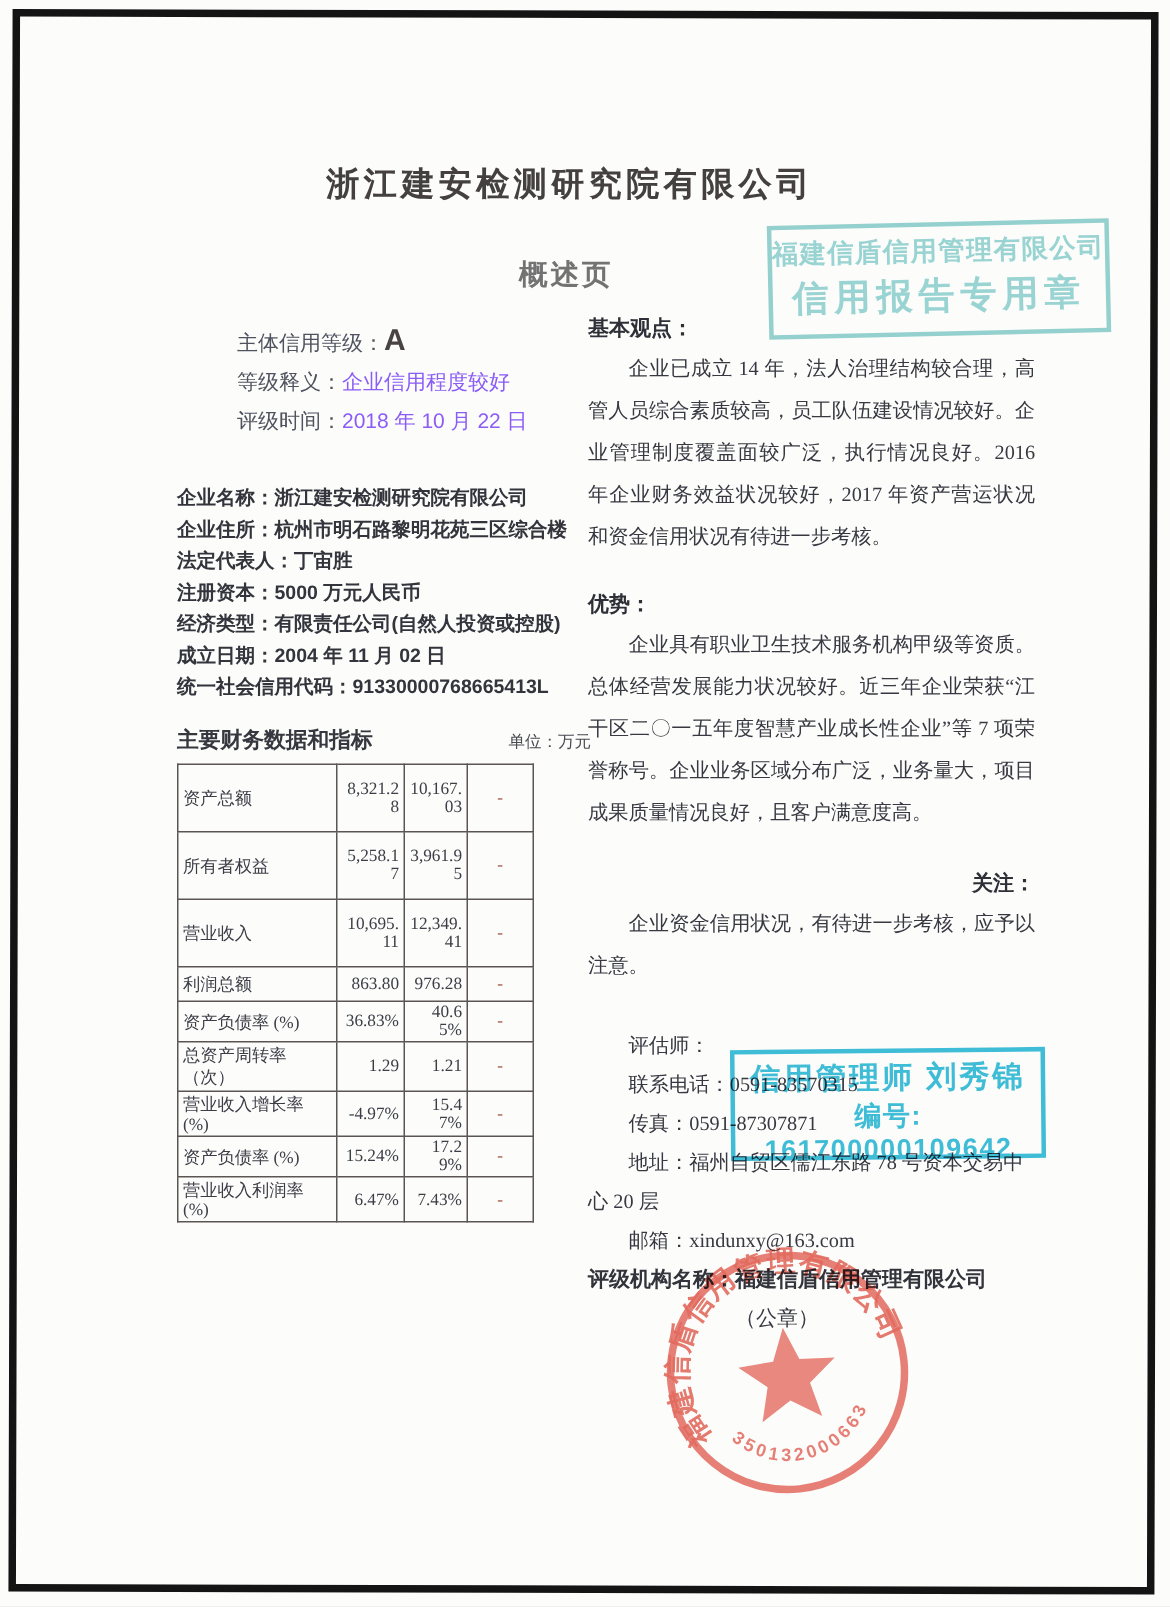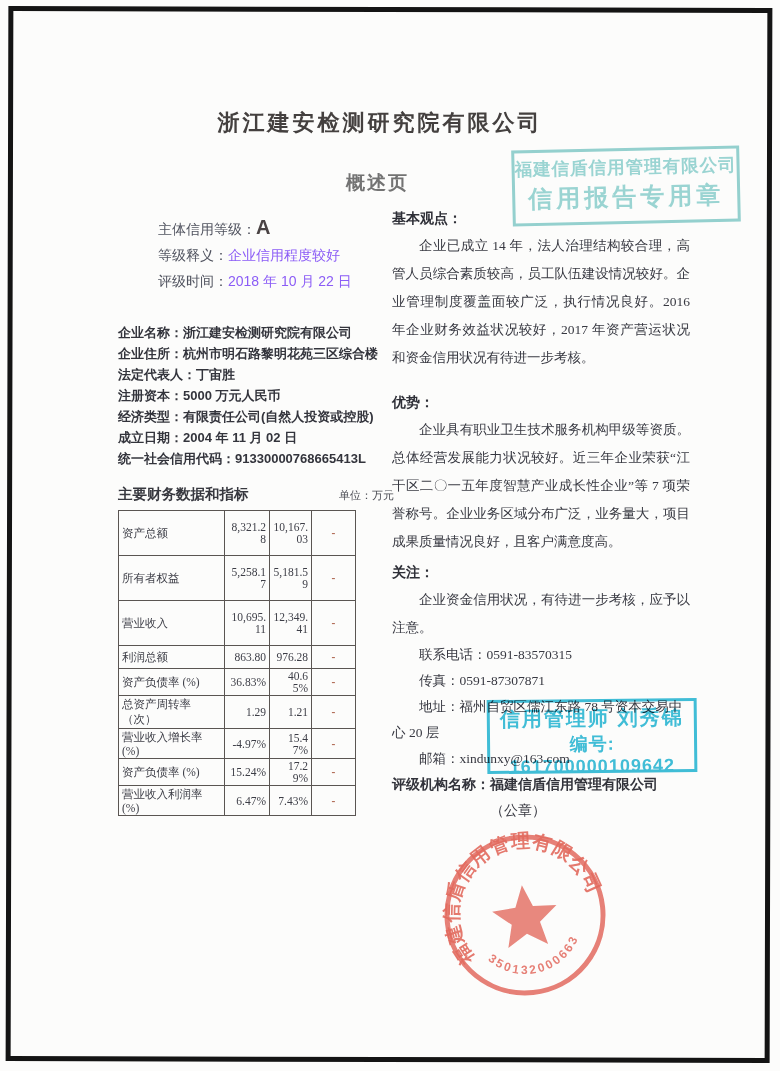--- a/index.html
+++ b/index.html
@@ -67,21 +67,21 @@
   table.fin tr.tall td{height:42px;}
   table.fin tr.short td{height:20px;}
   table.fin td.dash{text-align:center;color:#b06a55;font-weight:700;}
   
   .col-right{position:absolute;left:392px;top:210px;width:298px;}
   .sec-h{margin:0;font-size:14px;font-weight:700;color:#2e2f37;
     font-family:"Liberation Sans","DejaVu Sans",sans-serif;}
   .sec-p{margin:4px 0 0 0;font-size:13.5px;line-height:28px;text-align:justify;
     text-indent:2em;color:#373841;}
   .gap22{margin-top:22px;}
-  .gap24{margin-top:8px;}
+  .gap24{margin-top:24px;text-align:right;}
   .contact{margin:0;font-size:13.5px;line-height:26px;text-indent:2em;color:#373841;}
   .contact.first{margin-top:26px;}
   .agency{margin:4px 0 0 0;font-size:14px;font-weight:700;color:#32333b;
     font-family:"Liberation Sans","DejaVu Sans",sans-serif;}
   .seal-note{margin:8px 0 0 0;font-size:14px;padding-left:7em;color:#373841;}
   
   .stamp-blue{
     position:absolute;left:487px;top:699px;width:204px;height:68px;
     border:3px solid #41bfda;
     transform:rotate(-0.6deg);
@@ -142,21 +142,21 @@
       <tbody>
       <tr class="tall">
         <td class="item">资产总额</td>
         <td class="num">8,321.28</td>
         <td class="num">10,167.03</td>
         <td class="dash">-</td>
       </tr>
       <tr class="tall">
         <td class="item">所有者权益</td>
         <td class="num">5,258.17</td>
-        <td class="num">5,181.59</td>
+        <td class="num">3,961.95</td>
         <td class="dash">-</td>
       </tr>
       <tr class="tall">
         <td class="item">营业收入</td>
         <td class="num">10,695.11</td>
         <td class="num">12,349.41</td>
         <td class="dash">-</td>
       </tr>
       <tr class="short">
         <td class="item">利润总额</td>
@@ -201,20 +201,21 @@
   <div class="col-right">
     <p class="sec-h">基本观点：</p>
     <p class="sec-p">企业已成立 14 年，法人治理结构较合理，高管人员综合素质较高，员工队伍建设情况较好。企业管理制度覆盖面较广泛，执行情况良好。2016 年企业财务效益状况较好，2017 年资产营运状况和资金信用状况有待进一步考核。</p>
 
     <p class="sec-h gap22">优势：</p>
     <p class="sec-p">企业具有职业卫生技术服务机构甲级等资质。总体经营发展能力状况较好。近三年企业荣获“江干区二〇一五年度智慧产业成长性企业”等 7 项荣誉称号。企业业务区域分布广泛，业务量大，项目成果质量情况良好，且客户满意度高。</p>
 
     <p class="sec-h gap24">关注：</p>
     <p class="sec-p">企业资金信用状况，有待进一步考核，应予以注意。</p>
 
+    <p class="contact first">评估师：</p>
     <p class="contact">联系电话：0591-83570315</p>
     <p class="contact">传真：0591-87307871</p>
     <p class="contact">地址：福州自贸区儒江东路 78 号资本交易中心 20 层</p>
     <p class="contact">邮箱：xindunxy@163.com</p>
 
     <p class="agency">评级机构名称：福建信盾信用管理有限公司</p>
     <p class="seal-note">（公章）</p>
   </div>
 
   <div class="stamp-blue">

